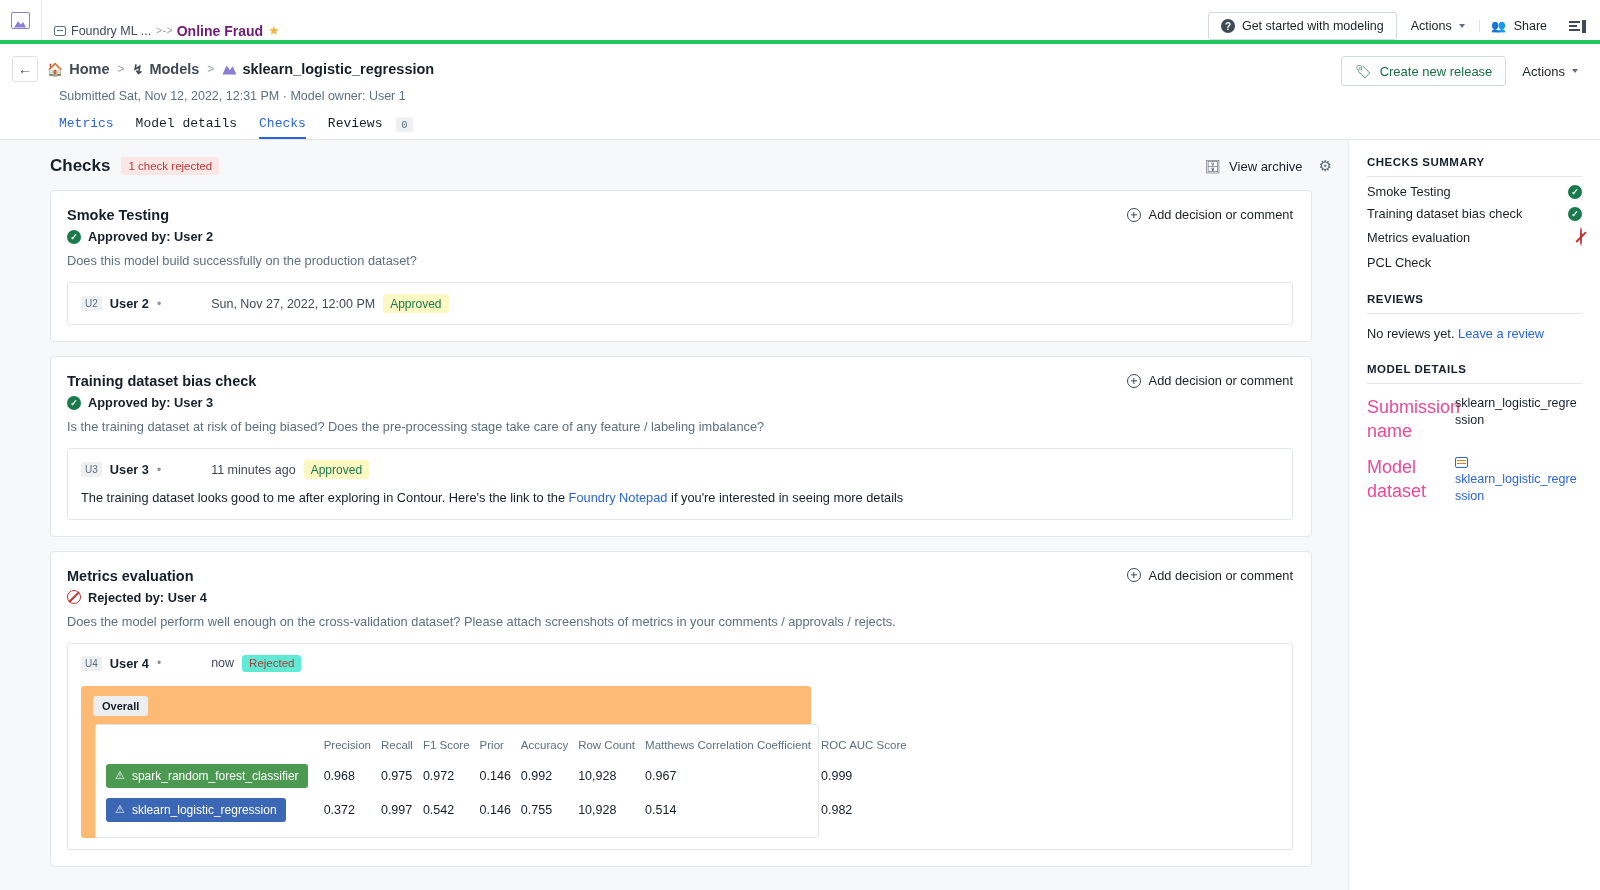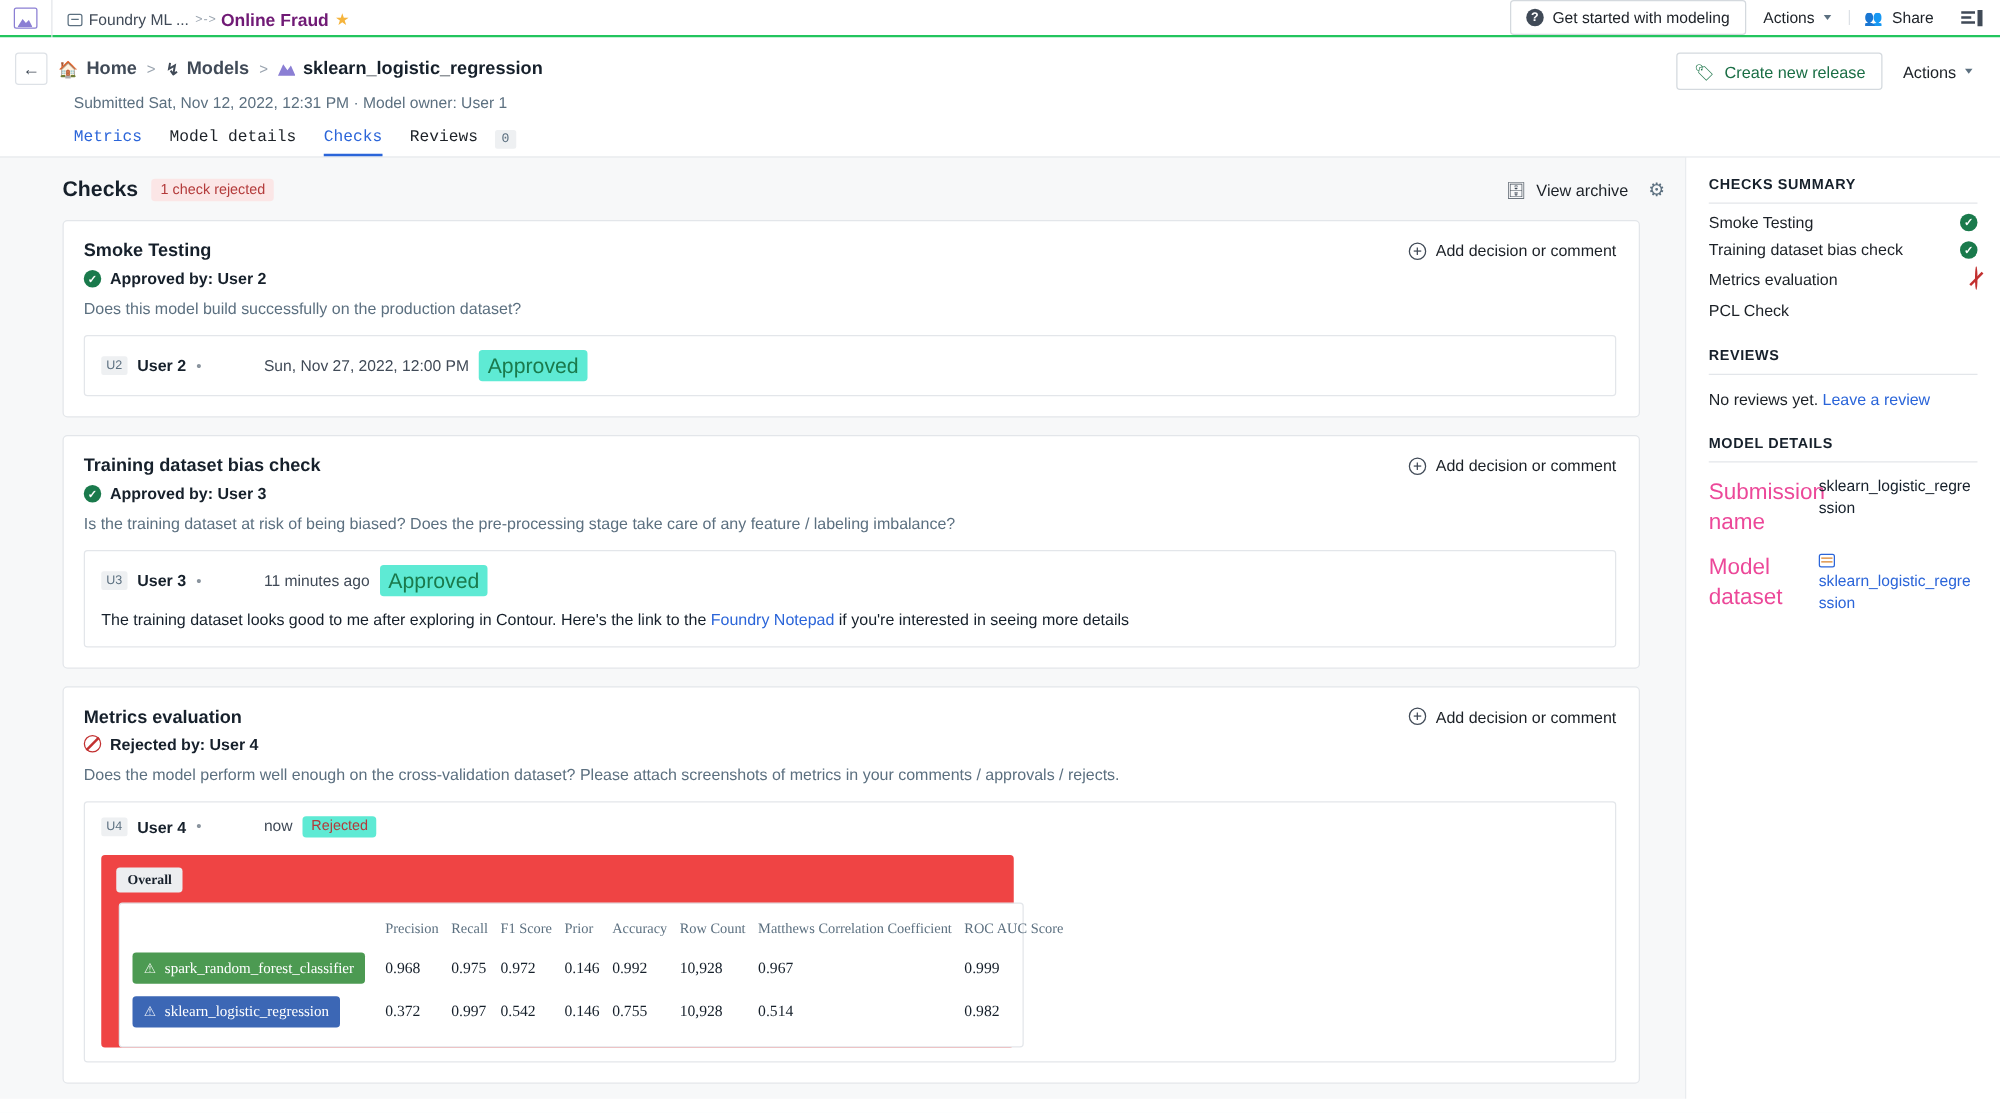--- a/index.html
+++ b/index.html
@@ -6,22 +6,22 @@
   html, body {
     width: 1600px; height: 890px;
     background: #ffffff;
     font-family: "Liberation Sans", sans-serif;
     color: #1c2127;
     overflow: hidden;
   }
 
   
   .appbar {
-    height: 30px; display: flex; align-items: center;
-    border-bottom: 2px solid #22c55e; background: #fff;
+    height: 44px; display: flex; align-items: flex-end;
+    border-bottom: 4px solid #22c55e; background: #fff;
   }
   .app-logo-cell {
     width: 42px; display: flex; align-items: center; justify-content: center;
     border-right: 1px solid #e3e6ea; height: 40px;
   }
   .app-logo {
     width: 19px; height: 17px; border: 1.6px solid #8b7fd4; border-radius: 2px;
     position: relative; overflow: hidden;
   }
   .app-logo::after {
@@ -170,29 +170,29 @@
     border: 1px solid #e3e6ea; border-radius: 3px; margin-top: 14px; padding: 11px 13px;
   }
   .cmt-head { display: flex; align-items: center; gap: 8px; }
   .avatar {
     background: #eef0f2; color: #5c7080; font-size: 10px; border-radius: 2px;
     padding: 2px 4px; min-width: 19px; text-align: center;
   }
   .cmt-user { font-size: 12.8px; font-weight: bold; color: #16202b; }
   .cmt-dot { font-size: 12px; color: #8a949e; }
   .cmt-time { font-size: 12.5px; color: #404a57; margin-left: 42px; }
-  .pill-approved { background: #5eead4; color: #1a7a4c; font-size: 17px; border-radius: 3px; padding: 2.5px 7px; }
+  .pill-approved { background: #fef9c3; color: #1a7a4c; font-size: 12px; border-radius: 3px; padding: 2.5px 7px; }
   .pill-rejected { background: #5eead4; color: #b33a3a; font-size: 11.5px; border-radius: 3px; padding: 2.5px 7px; }
   .cmt-body { font-size: 12.8px; color: #16202b; margin-top: 10px; line-height: 1.45; }
   .cmt-body a { color: #2b65d9; text-decoration: none; }
 
   
   .attach {
-    margin-top: 14px; background: #ef4444; border-radius: 3px;
-    width: 730px; padding: 10px 0 0 12px; font-family: Liberation Serif, serif;
+    margin-top: 14px; background: #fdba74; border-radius: 3px;
+    width: 730px; padding: 10px 0 0 12px;
   }
   .tabchip {
     display: inline-block; background: #eceef0; color: #16202b; font-size: 11px;
     font-weight: bold; border-radius: 3px; padding: 4px 9px;
   }
   .mtable {
     background: #fff; border: 1px solid #e3e6ea; border-radius: 3px;
     margin-top: 8px; margin-left: 2px; width: 724px; padding: 6px 10px 10px 10px;
   }
   table.metrics { border-collapse: collapse; width: 100%; }

